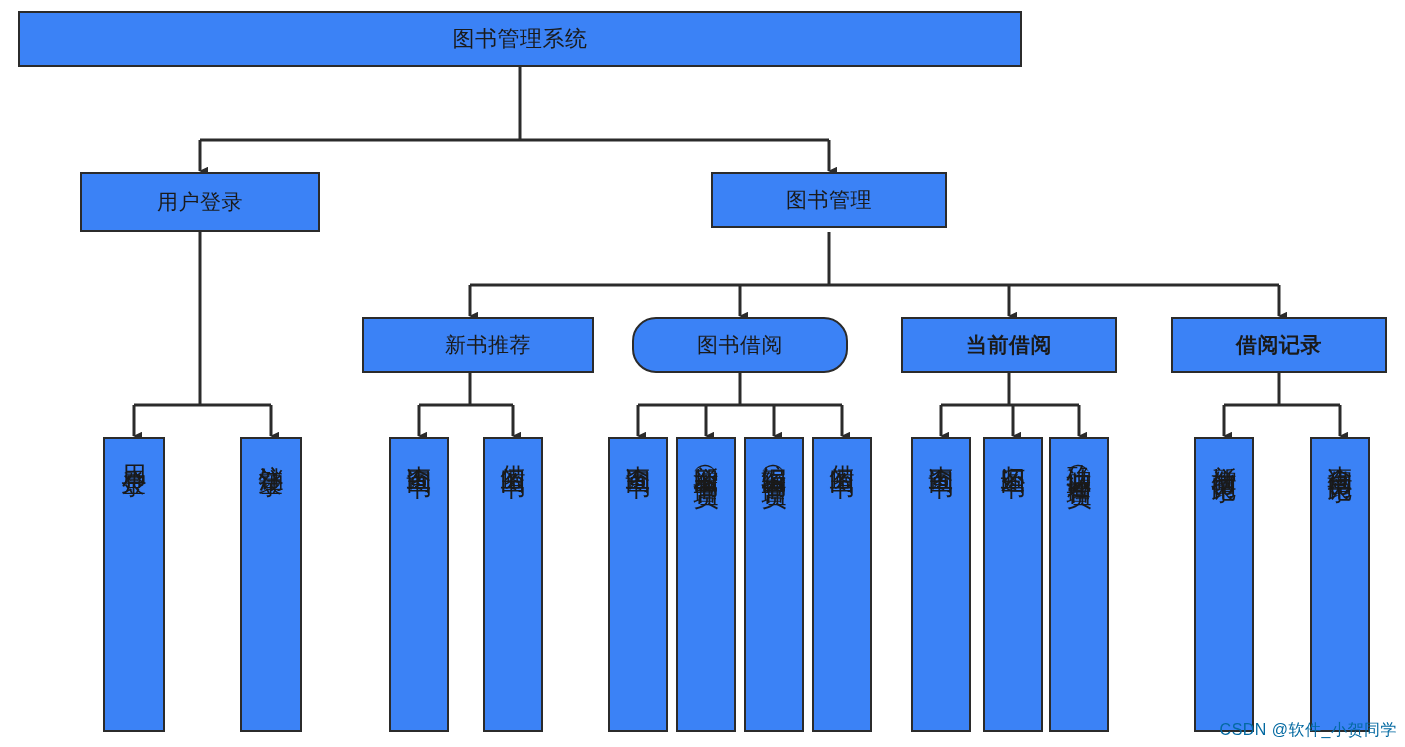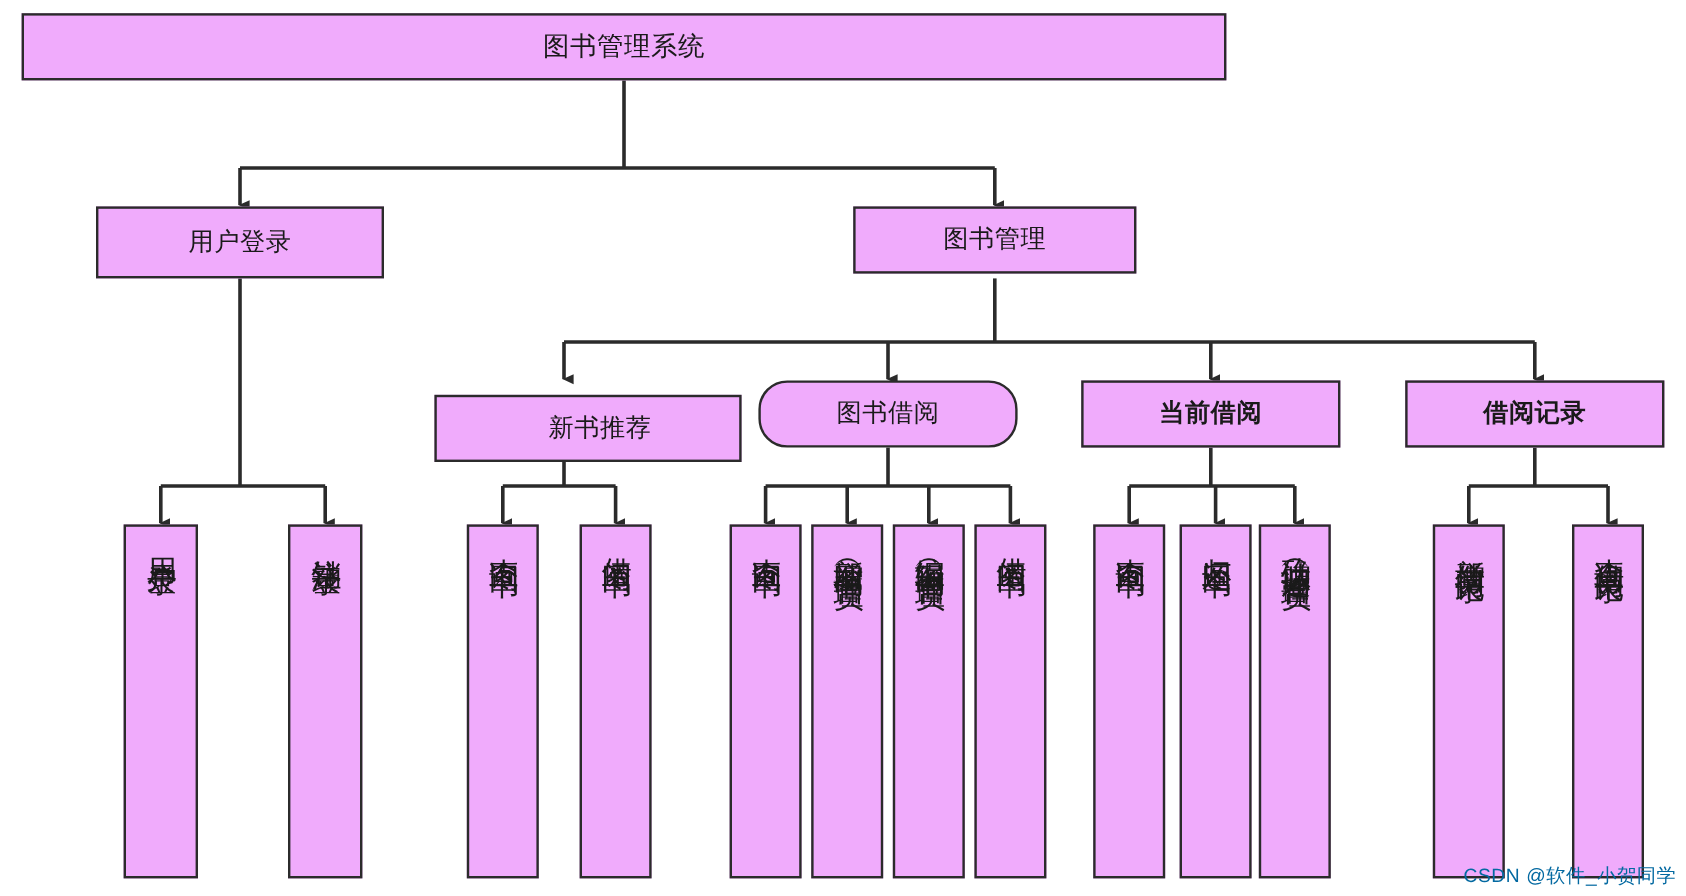--- a/index.html
+++ b/index.html
@@ -22,21 +22,21 @@
     position: absolute;
     left: 0;
     top: 0;
     width: 1405px;
     height: 747px;
     pointer-events: none;
   }
   .node {
     position: absolute;
     box-sizing: border-box;
-    background: #f0abfc;
+    background: #3b82f6;
     border: 2px solid #2b2b2b;
     display: flex;
     align-items: center;
     justify-content: center;
     color: #1a1a1a;
     z-index: 2;
   }
   .node-label {
     display: block;
     text-align: center;
@@ -127,21 +127,21 @@
   <div id="nodes-layer">
       <div class="node h root" style="left: 18px; top: 11px; width: 1004px; height: 56px;">
         <span class="node-label">图书管理系统</span>
       </div>
       <div class="node h" style="left: 80px; top: 172px; width: 240px; height: 60px;">
         <span class="node-label">用户登录</span>
       </div>
       <div class="node h" style="left: 711px; top: 172px; width: 236px; height: 56px;">
         <span class="node-label">图书管理</span>
       </div>
-      <div class="node h" style="left: 362px; top: 329px; width: 256px; height: 56px; padding-left: 20px;">
+      <div class="node h" style="left: 362px; top: 317px; width: 232px; height: 56px; padding-left: 20px;">
         <span class="node-label">新书推荐</span>
       </div>
       <div class="node h" style="left: 632px; top: 317px; width: 216px; height: 56px; border-radius: 24px;">
         <span class="node-label">图书借阅</span>
       </div>
       <div class="node h" style="left: 901px; top: 317px; width: 216px; height: 56px; font-weight: bold;">
         <span class="node-label">当前借阅</span>
       </div>
       <div class="node h" style="left: 1171px; top: 317px; width: 216px; height: 56px; font-weight: bold;">
         <span class="node-label">借阅记录</span>

